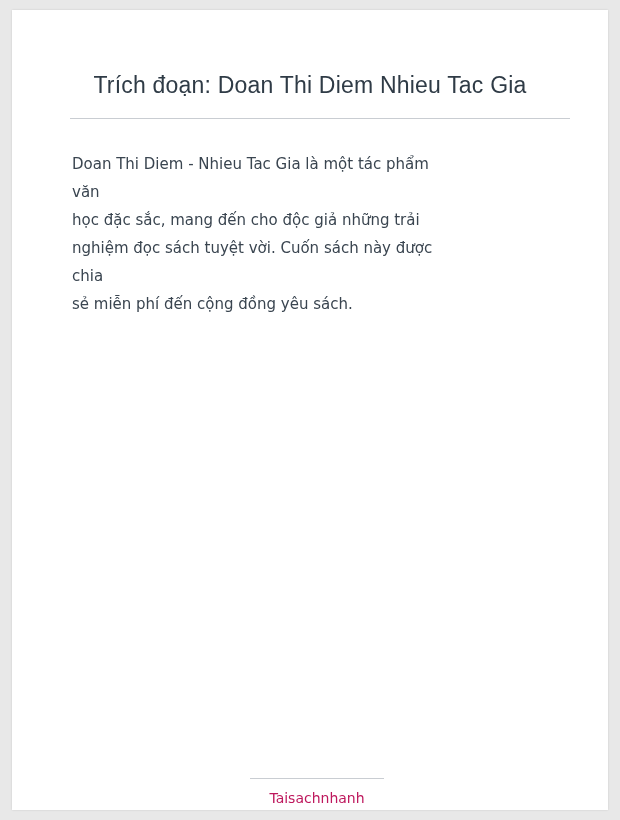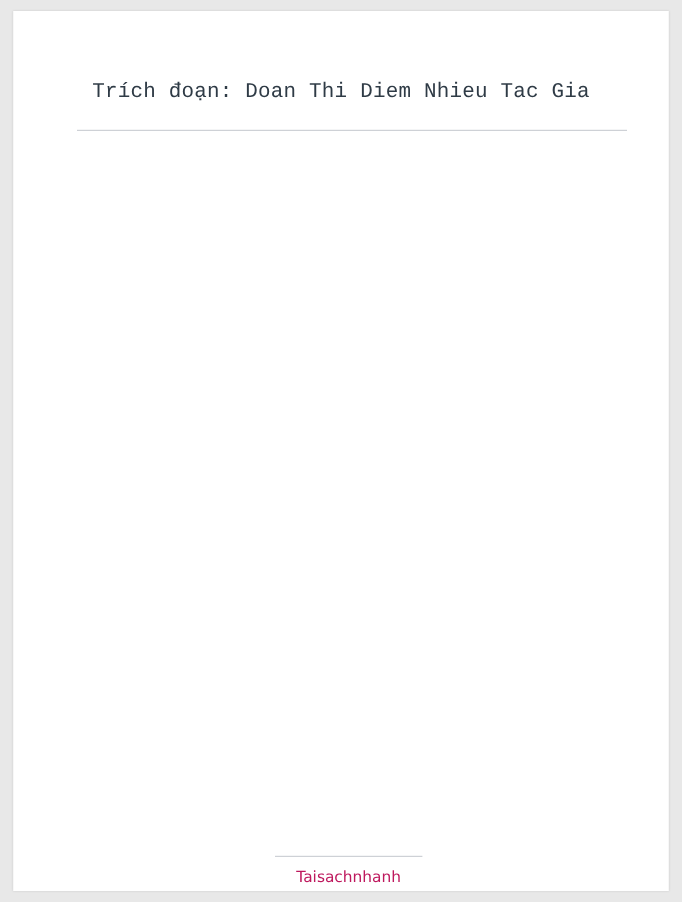--- a/index.html
+++ b/index.html
@@ -22,23 +22,23 @@
     background: #ffffff;
     box-shadow: 0 0 2px rgba(0,0,0,0.12);
     box-sizing: border-box;
   }
   .doc-title {
     position: absolute;
     left: 48px;
     top: 62px;
     width: 500px;
     text-align: center;
-    font-size: 19px;
+    font-size: 23px;
     color: #2f3b46;
-    font-family: Liberation Mono, monospace;
+    font-family: Liberation Sans, sans-serif;
     letter-spacing: 0.2px;
     font-weight: normal;
     margin: 0;
   }
   .title-rule {
     position: absolute;
     left: 58px;
     top: 108px;
     width: 500px;
     height: 1px;
@@ -76,18 +76,24 @@
 </style>
 </head>
 <body>
 
 <div class="page-wrap">
 
   <h1 class="doc-title">Trích đoạn: Doan Thi Diem Nhieu Tac Gia</h1>
 
   <div class="title-rule"></div>
 
+  <div class="body-text">Doan Thi Diem - Nhieu Tac Gia là một tác phẩm
+văn
+học đặc sắc, mang đến cho độc giả những trải
+nghiệm đọc sách tuyệt vời. Cuốn sách này được
+chia
+sẻ miễn phí đến cộng đồng yêu sách.</div>
 
   <div class="footer-rule"></div>
 
   <div class="footer-text">Taisachnhanh</div>
 
 </div>
 
 </body></html>

